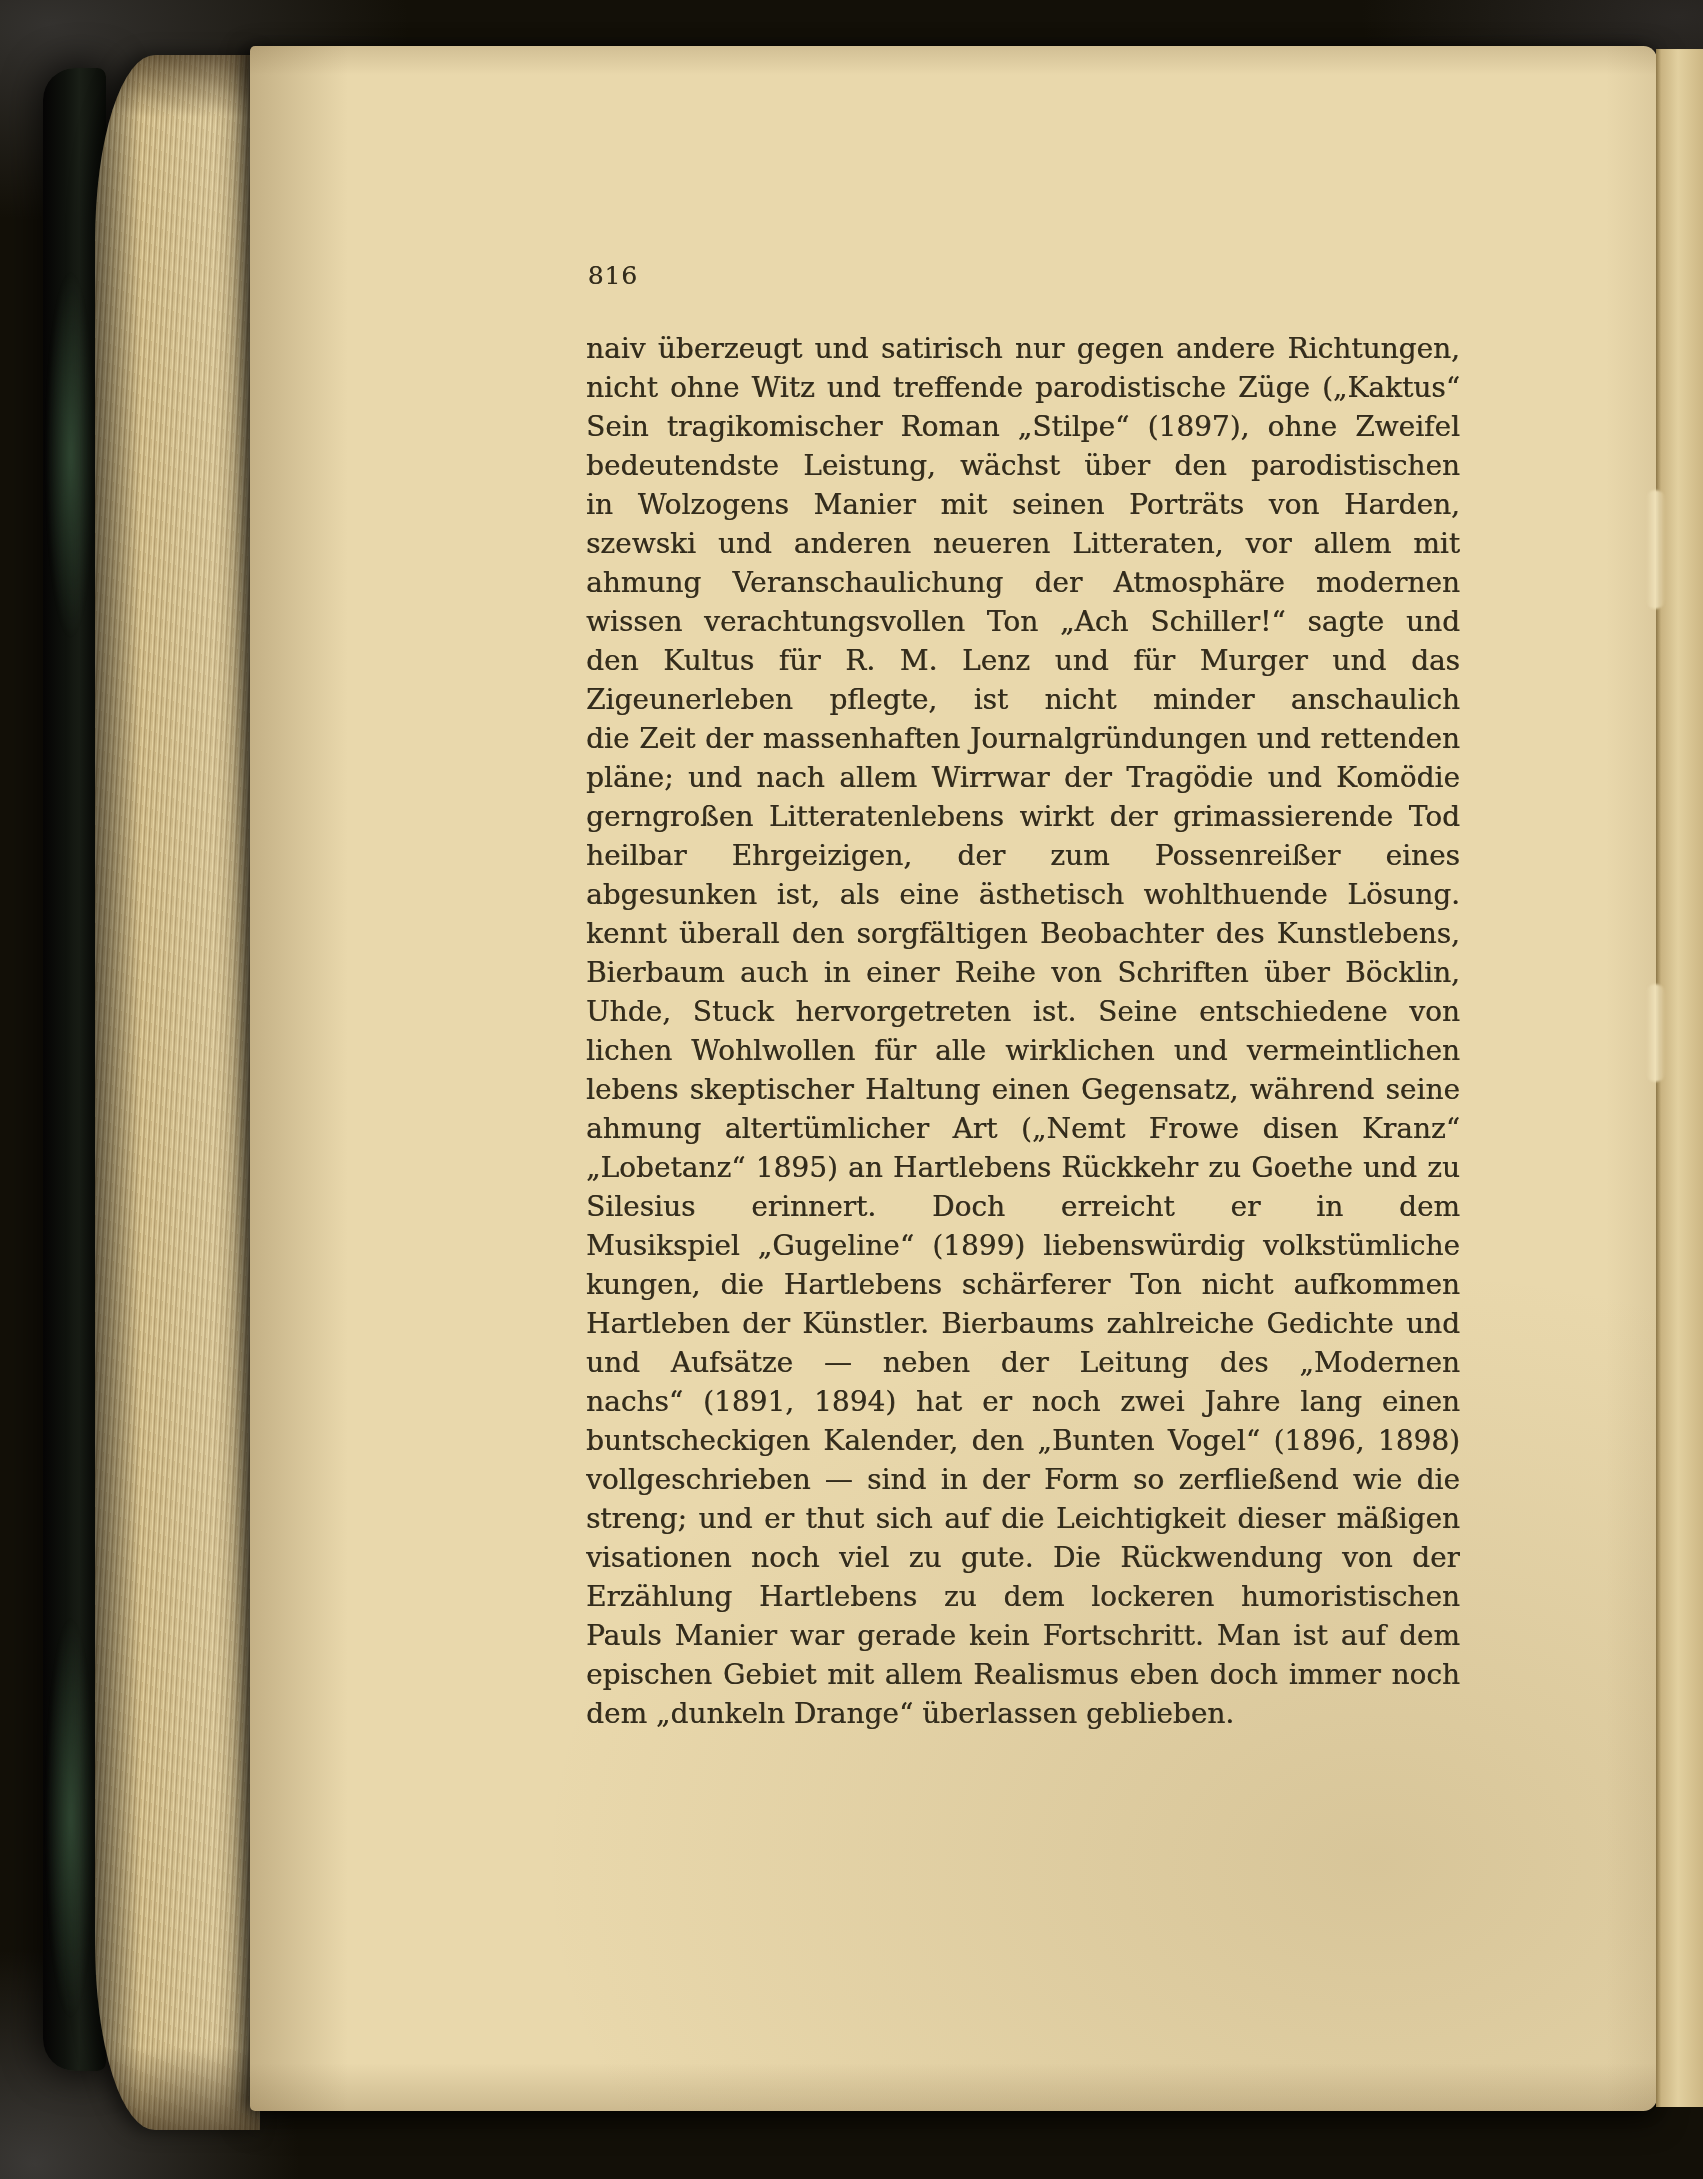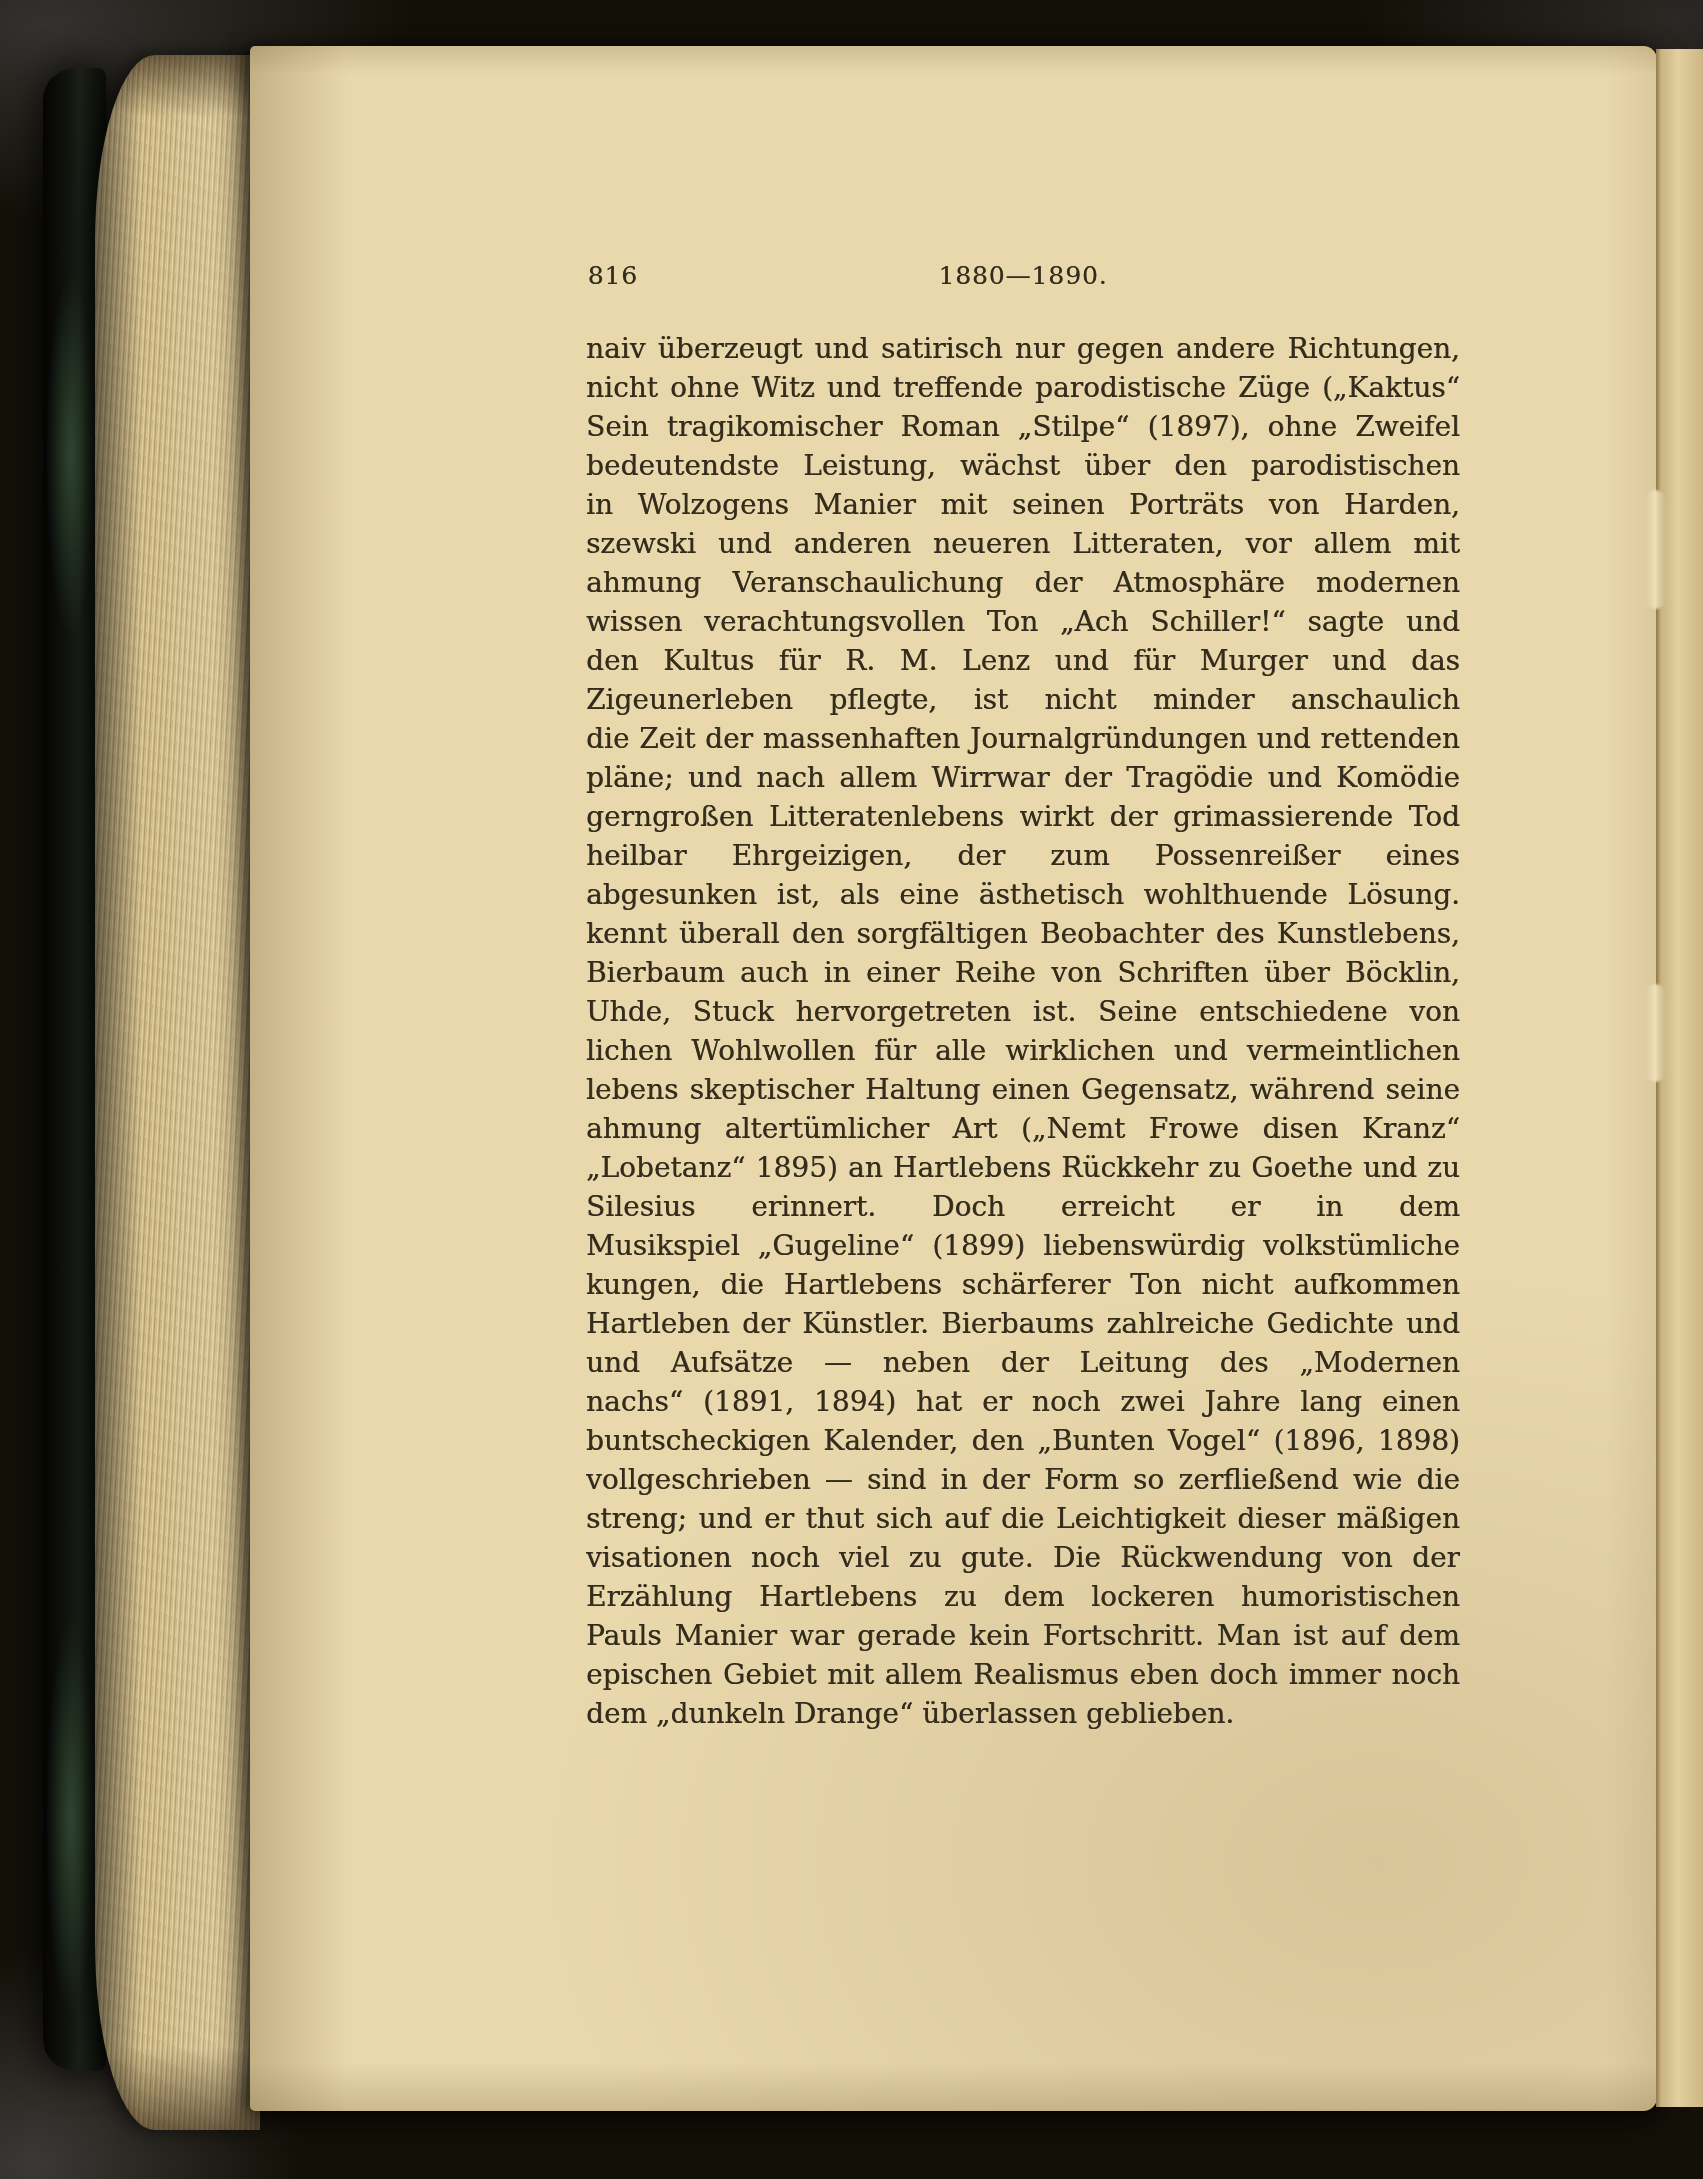--- a/index.html
+++ b/index.html
@@ -124,21 +124,20 @@
     <div class="marble top"></div>
     <div class="marble bottom"></div>
   </div>
 
   <div class="page-stack"></div>
 
   <div class="page">
     <div class="text-area">
       <div class="page-header">
         <span class="page-number">816</span>
-        <span class="running-head">1880—1890.</span>
       </div>
       <div>
           <div class="line">naiv überzeugt und satirisch nur gegen andere Richtungen, übrigens</div>
           <div class="line">nicht ohne Witz und treffende parodistische Züge („Kaktus“ 1898).</div>
           <div class="line">Sein tragikomischer Roman „Stilpe“ (1897), ohne Zweifel seine</div>
           <div class="line">bedeutendste Leistung, wächst über den parodistischen „Schlüsselroman“</div>
           <div class="line">in Wolzogens Manier mit seinen Porträts von Harden, Przyby=</div>
           <div class="line">szewski und anderen neueren Litteraten, vor allem mit seiner geist=</div>
           <div class="line">ahmung Veranschaulichung der Atmosphäre modernen Litteratenlebens</div>
           <div class="line">wissen verachtungsvollen Ton „Ach Schiller!“ sagte und dagegen</div>

